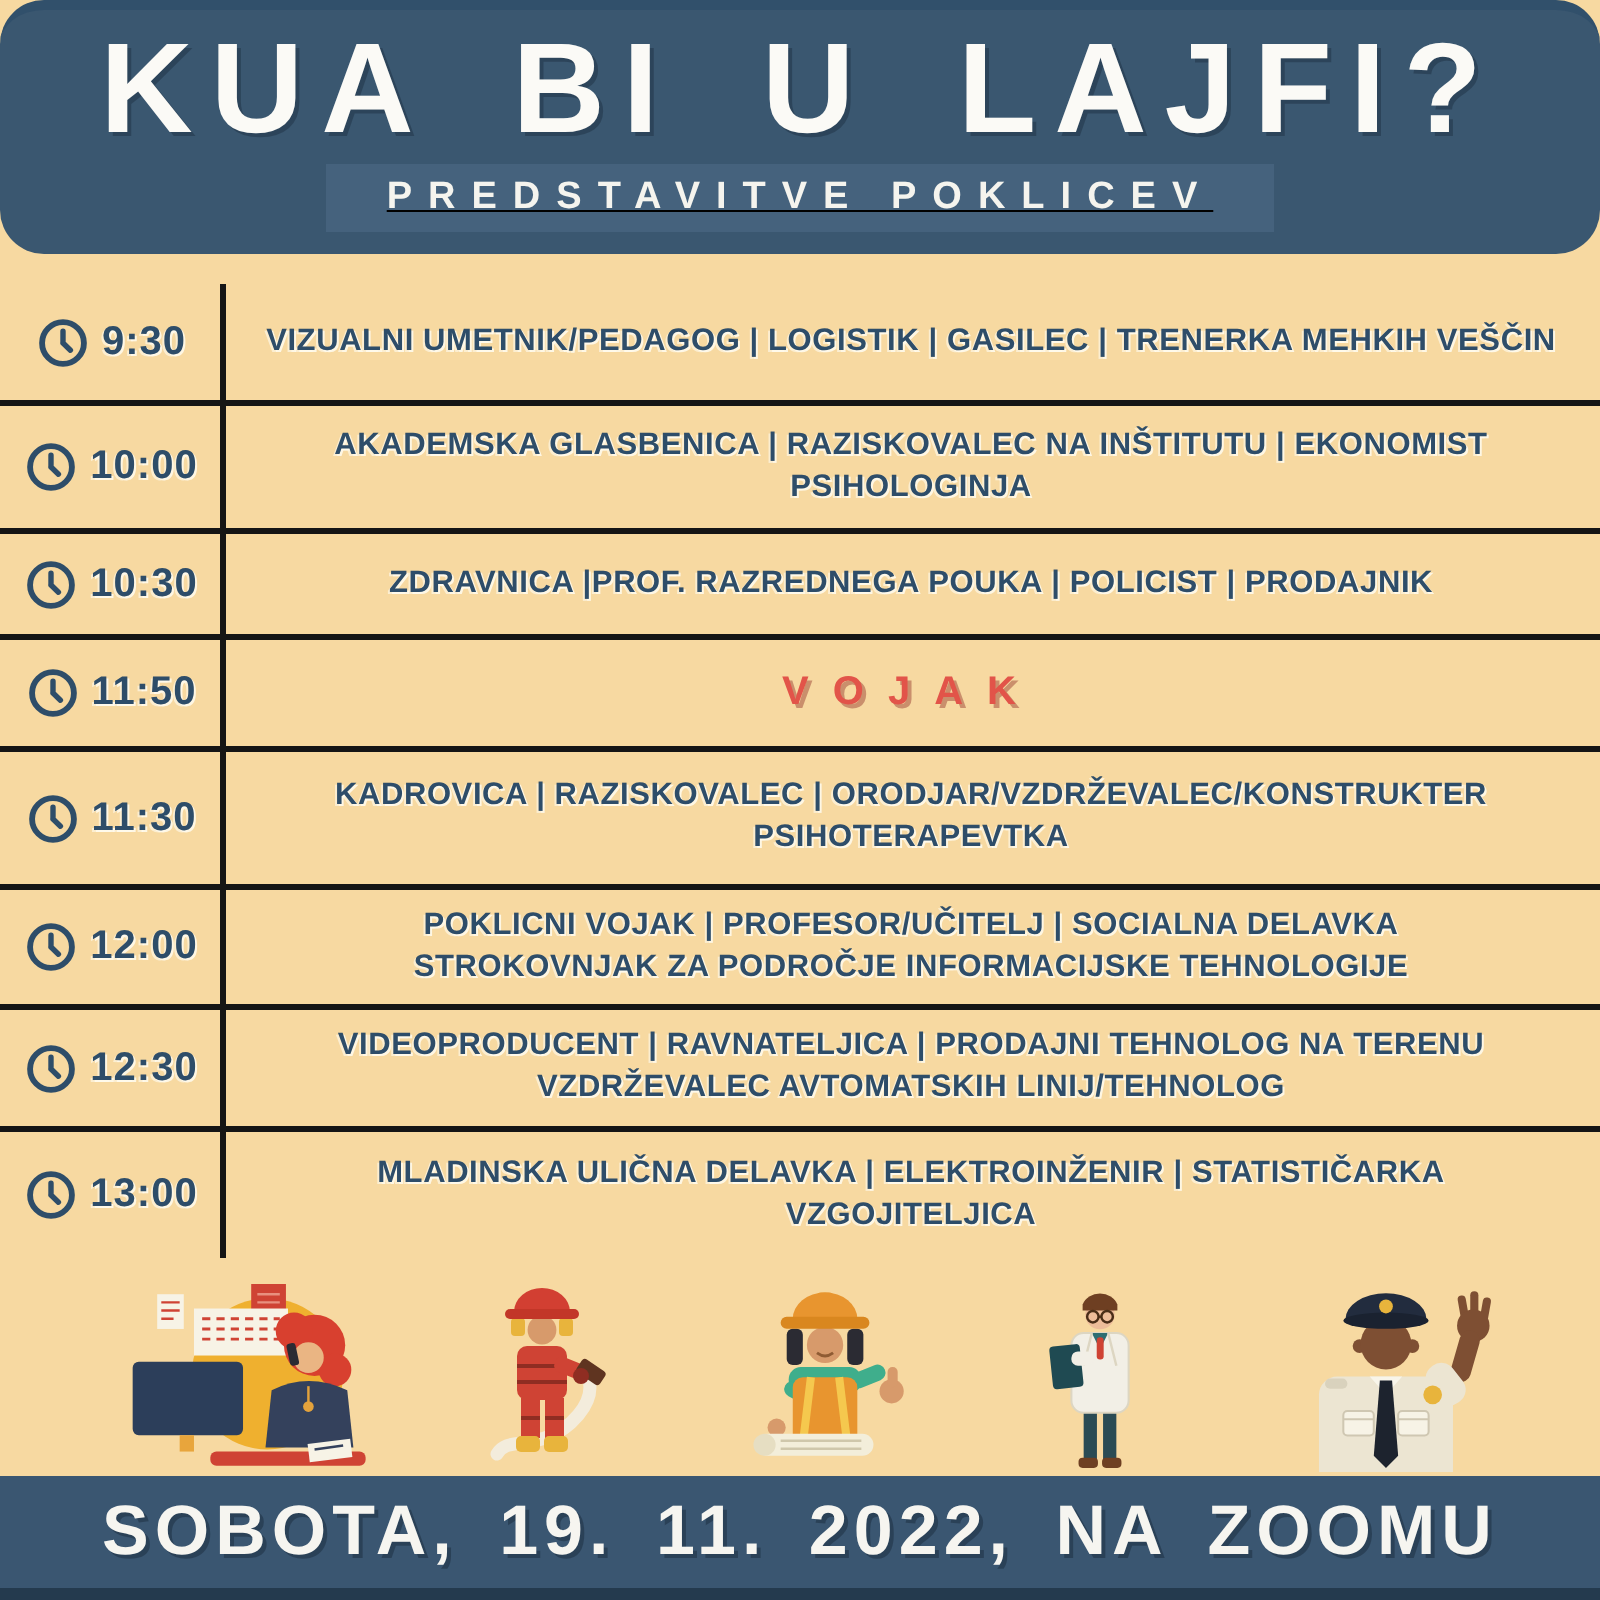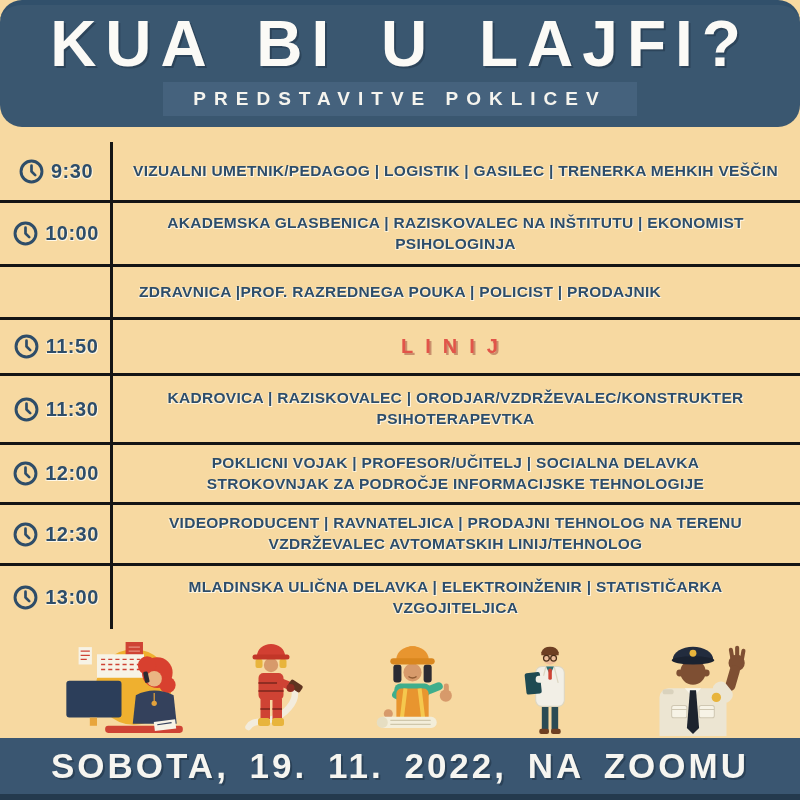--- a/index.html
+++ b/index.html
@@ -15,20 +15,21 @@
   }
   .title {
     margin-top:2px;
     font-size:64px; font-weight:bold; color:#fbfaf6;
     letter-spacing:9px; word-spacing:16px; white-space:nowrap;
     text-shadow:2px 2px 0 rgba(20,35,50,0.35);
   }
   .subtitle-badge {
     margin-top:1px; background:#45627d; padding:6px 30px;
     display:inline-block;
+    text-decoration:underline;
   }
   .subtitle {
     font-size:19px; font-weight:bold; color:#f5f4ee; letter-spacing:8px; white-space:nowrap;
   }
 
   
   .rows { position:absolute; top:142px; left:0; width:800px; }
   .row { display:flex; width:800px; border-bottom:3px solid #151515; }
   .row:last-child { border-bottom:none; }
   .r1{height:61px;} .r2{height:64px;} .r3{height:53px;} .r4{height:56px;}
@@ -114,36 +115,43 @@
           </svg>
         <span class="time-label">10:00</span>
       </div>
       <div class="content-cell">
         <div class="job-line">AKADEMSKA GLASBENICA | RAZISKOVALEC NA INŠTITUTU | EKONOMIST</div>
         <div class="job-line">PSIHOLOGINJA</div>
       </div>
     </div>
 
     <div class="row r3">
+      <div class="time-cell">
+        <svg class="clock" viewBox="0 0 24 24">
+            <circle cx="12" cy="12" r="9.3" fill="none" stroke="#2e4d69" stroke-width="2.6"></circle>
+            <path d="M12 12 L12 6.8 M12 12 L15.3 15.2" stroke="#2e4d69" stroke-width="2.4" stroke-linecap="round" fill="none"></path>
+          </svg>
+        <span class="time-label">10:30</span>
+      </div>
       <div class="content-cell">
         <div class="job-line">ZDRAVNICA |PROF. RAZREDNEGA POUKA | POLICIST | PRODAJNIK</div>
         <div class="job-line"></div>
       </div>
     </div>
 
     <div class="row r4 row-break">
       <div class="time-cell">
         <svg class="clock" viewBox="0 0 24 24">
             <circle cx="12" cy="12" r="9.3" fill="none" stroke="#2e4d69" stroke-width="2.6"></circle>
             <path d="M12 12 L12 6.8 M12 12 L15.3 15.2" stroke="#2e4d69" stroke-width="2.4" stroke-linecap="round" fill="none"></path>
           </svg>
         <span class="time-label">11:50</span>
       </div>
       <div class="content-cell">
-        <div class="job-line">LINIJ</div>
+        <div class="job-line">VOJAK</div>
         <div class="job-line"></div>
       </div>
     </div>
 
     <div class="row r5">
       <div class="time-cell">
         <svg class="clock" viewBox="0 0 24 24">
             <circle cx="12" cy="12" r="9.3" fill="none" stroke="#2e4d69" stroke-width="2.6"></circle>
             <path d="M12 12 L12 6.8 M12 12 L15.3 15.2" stroke="#2e4d69" stroke-width="2.4" stroke-linecap="round" fill="none"></path>
           </svg>

